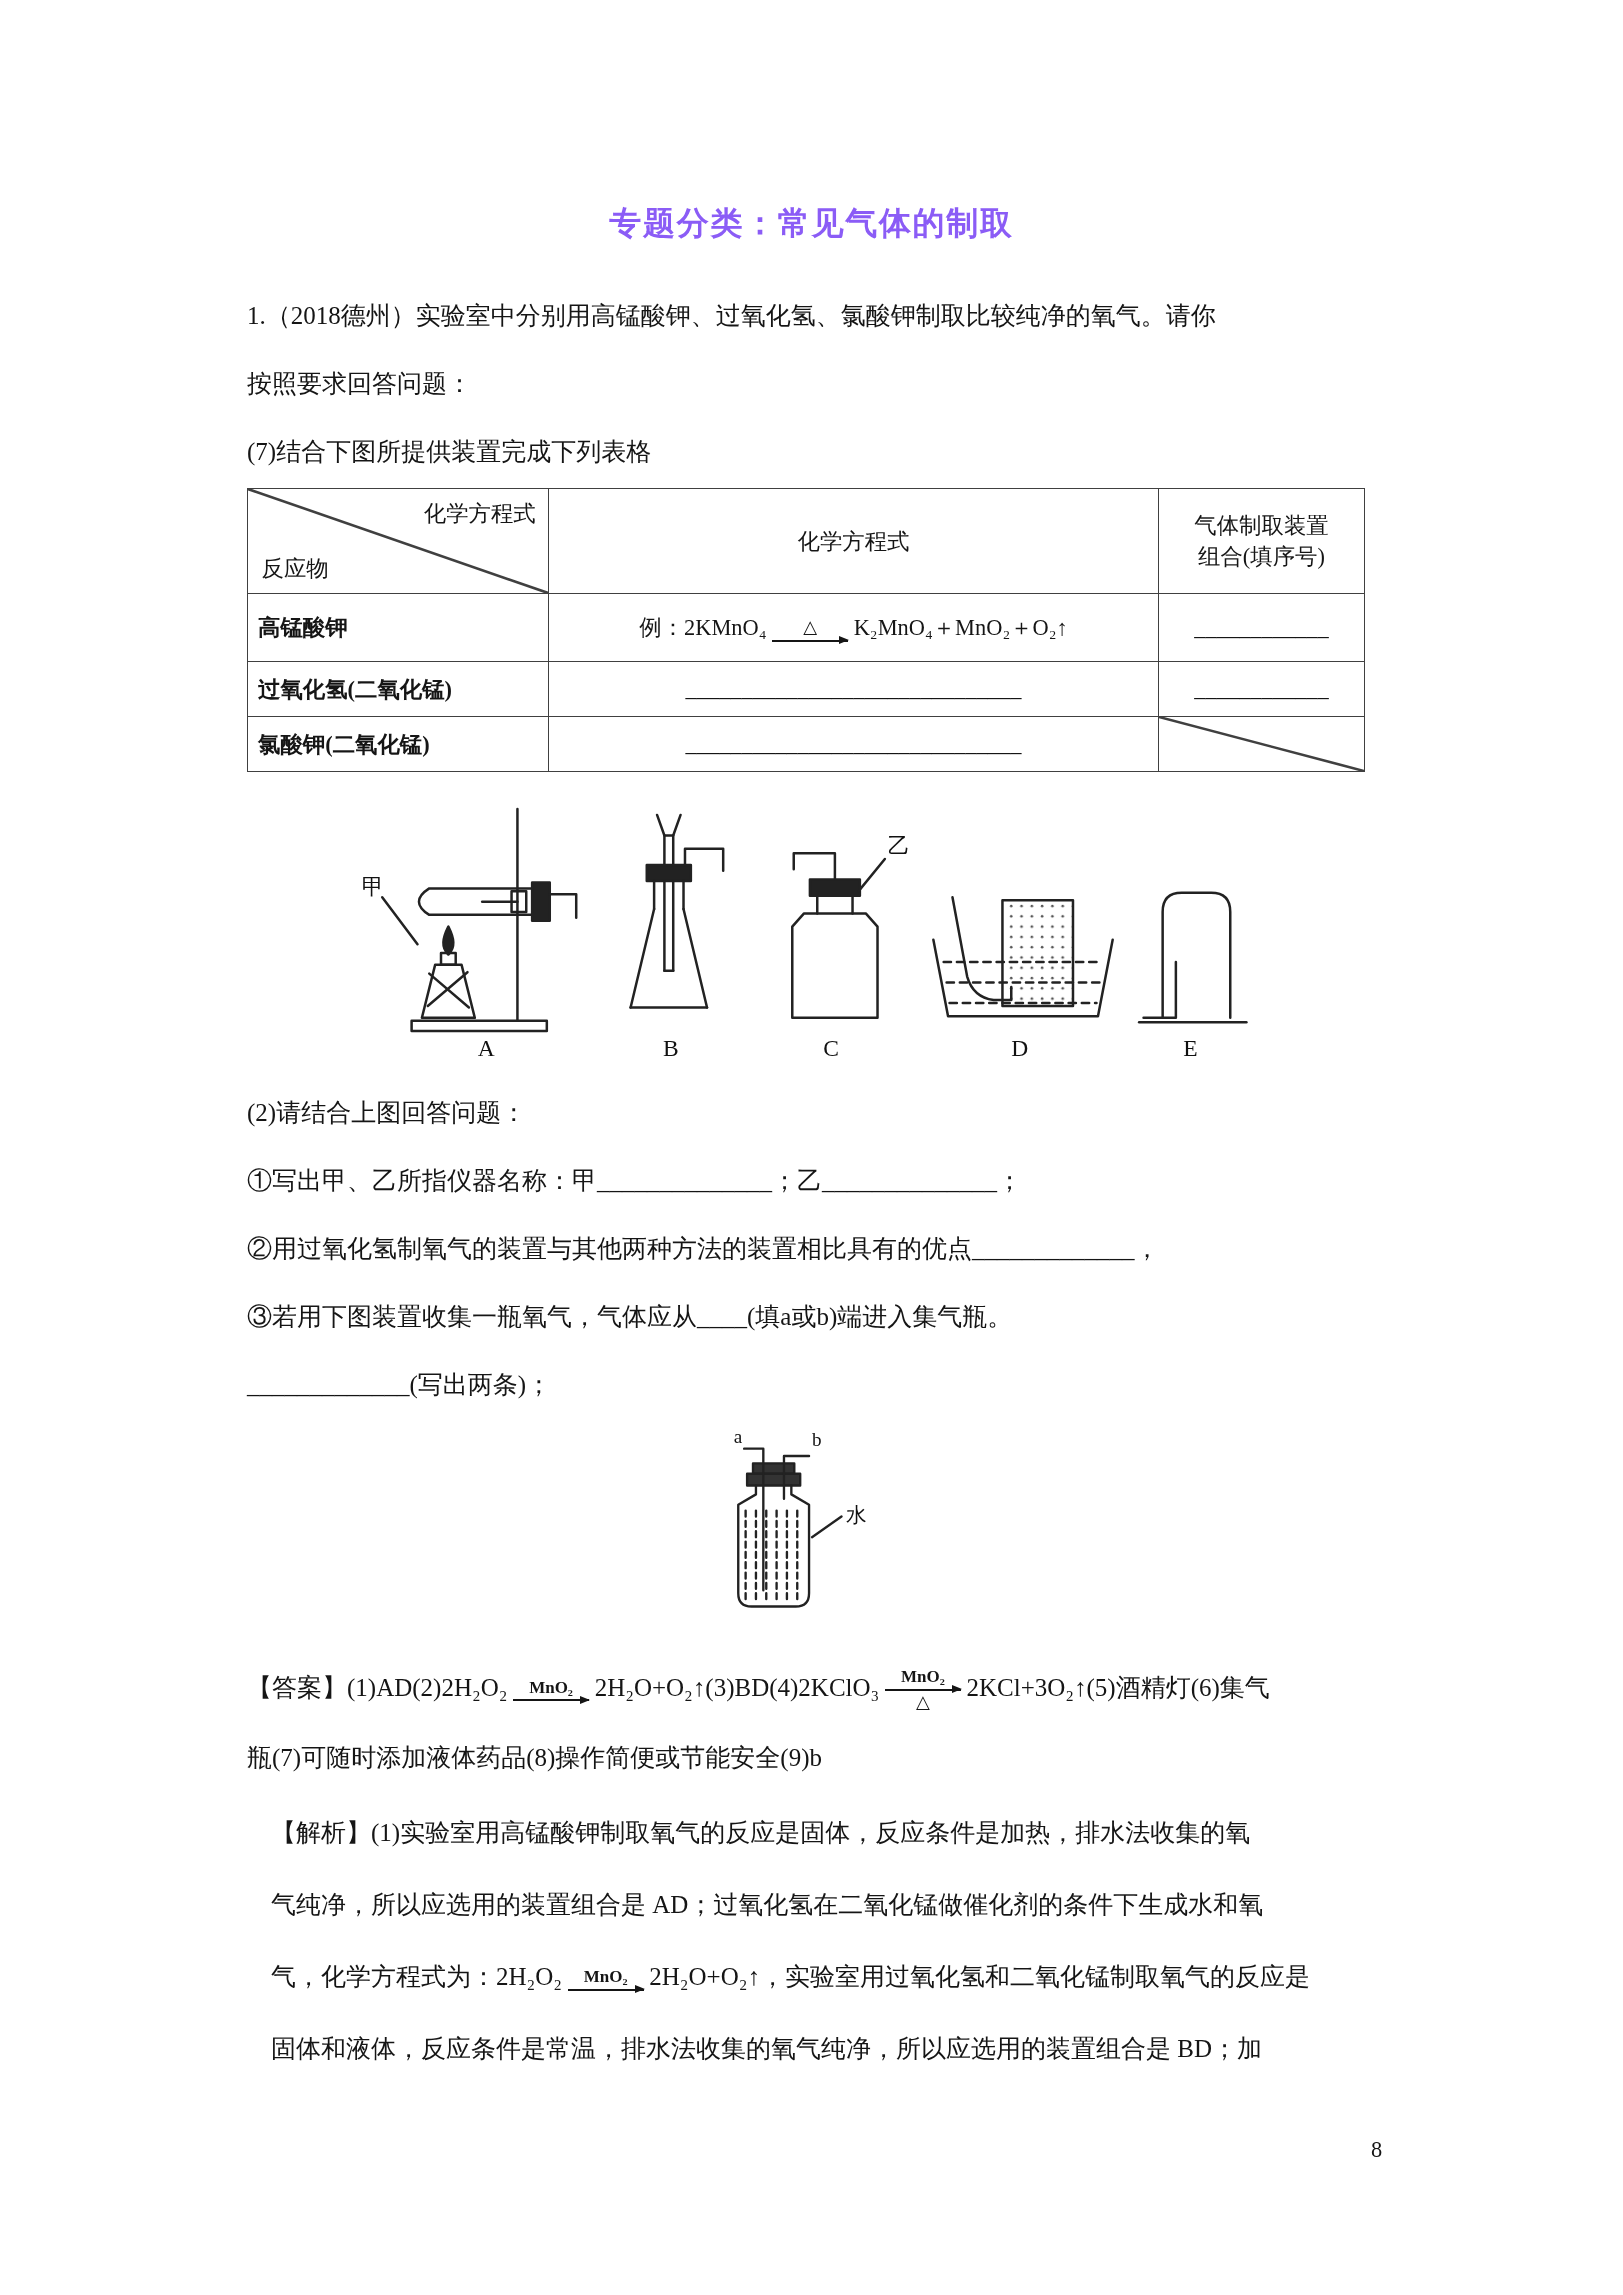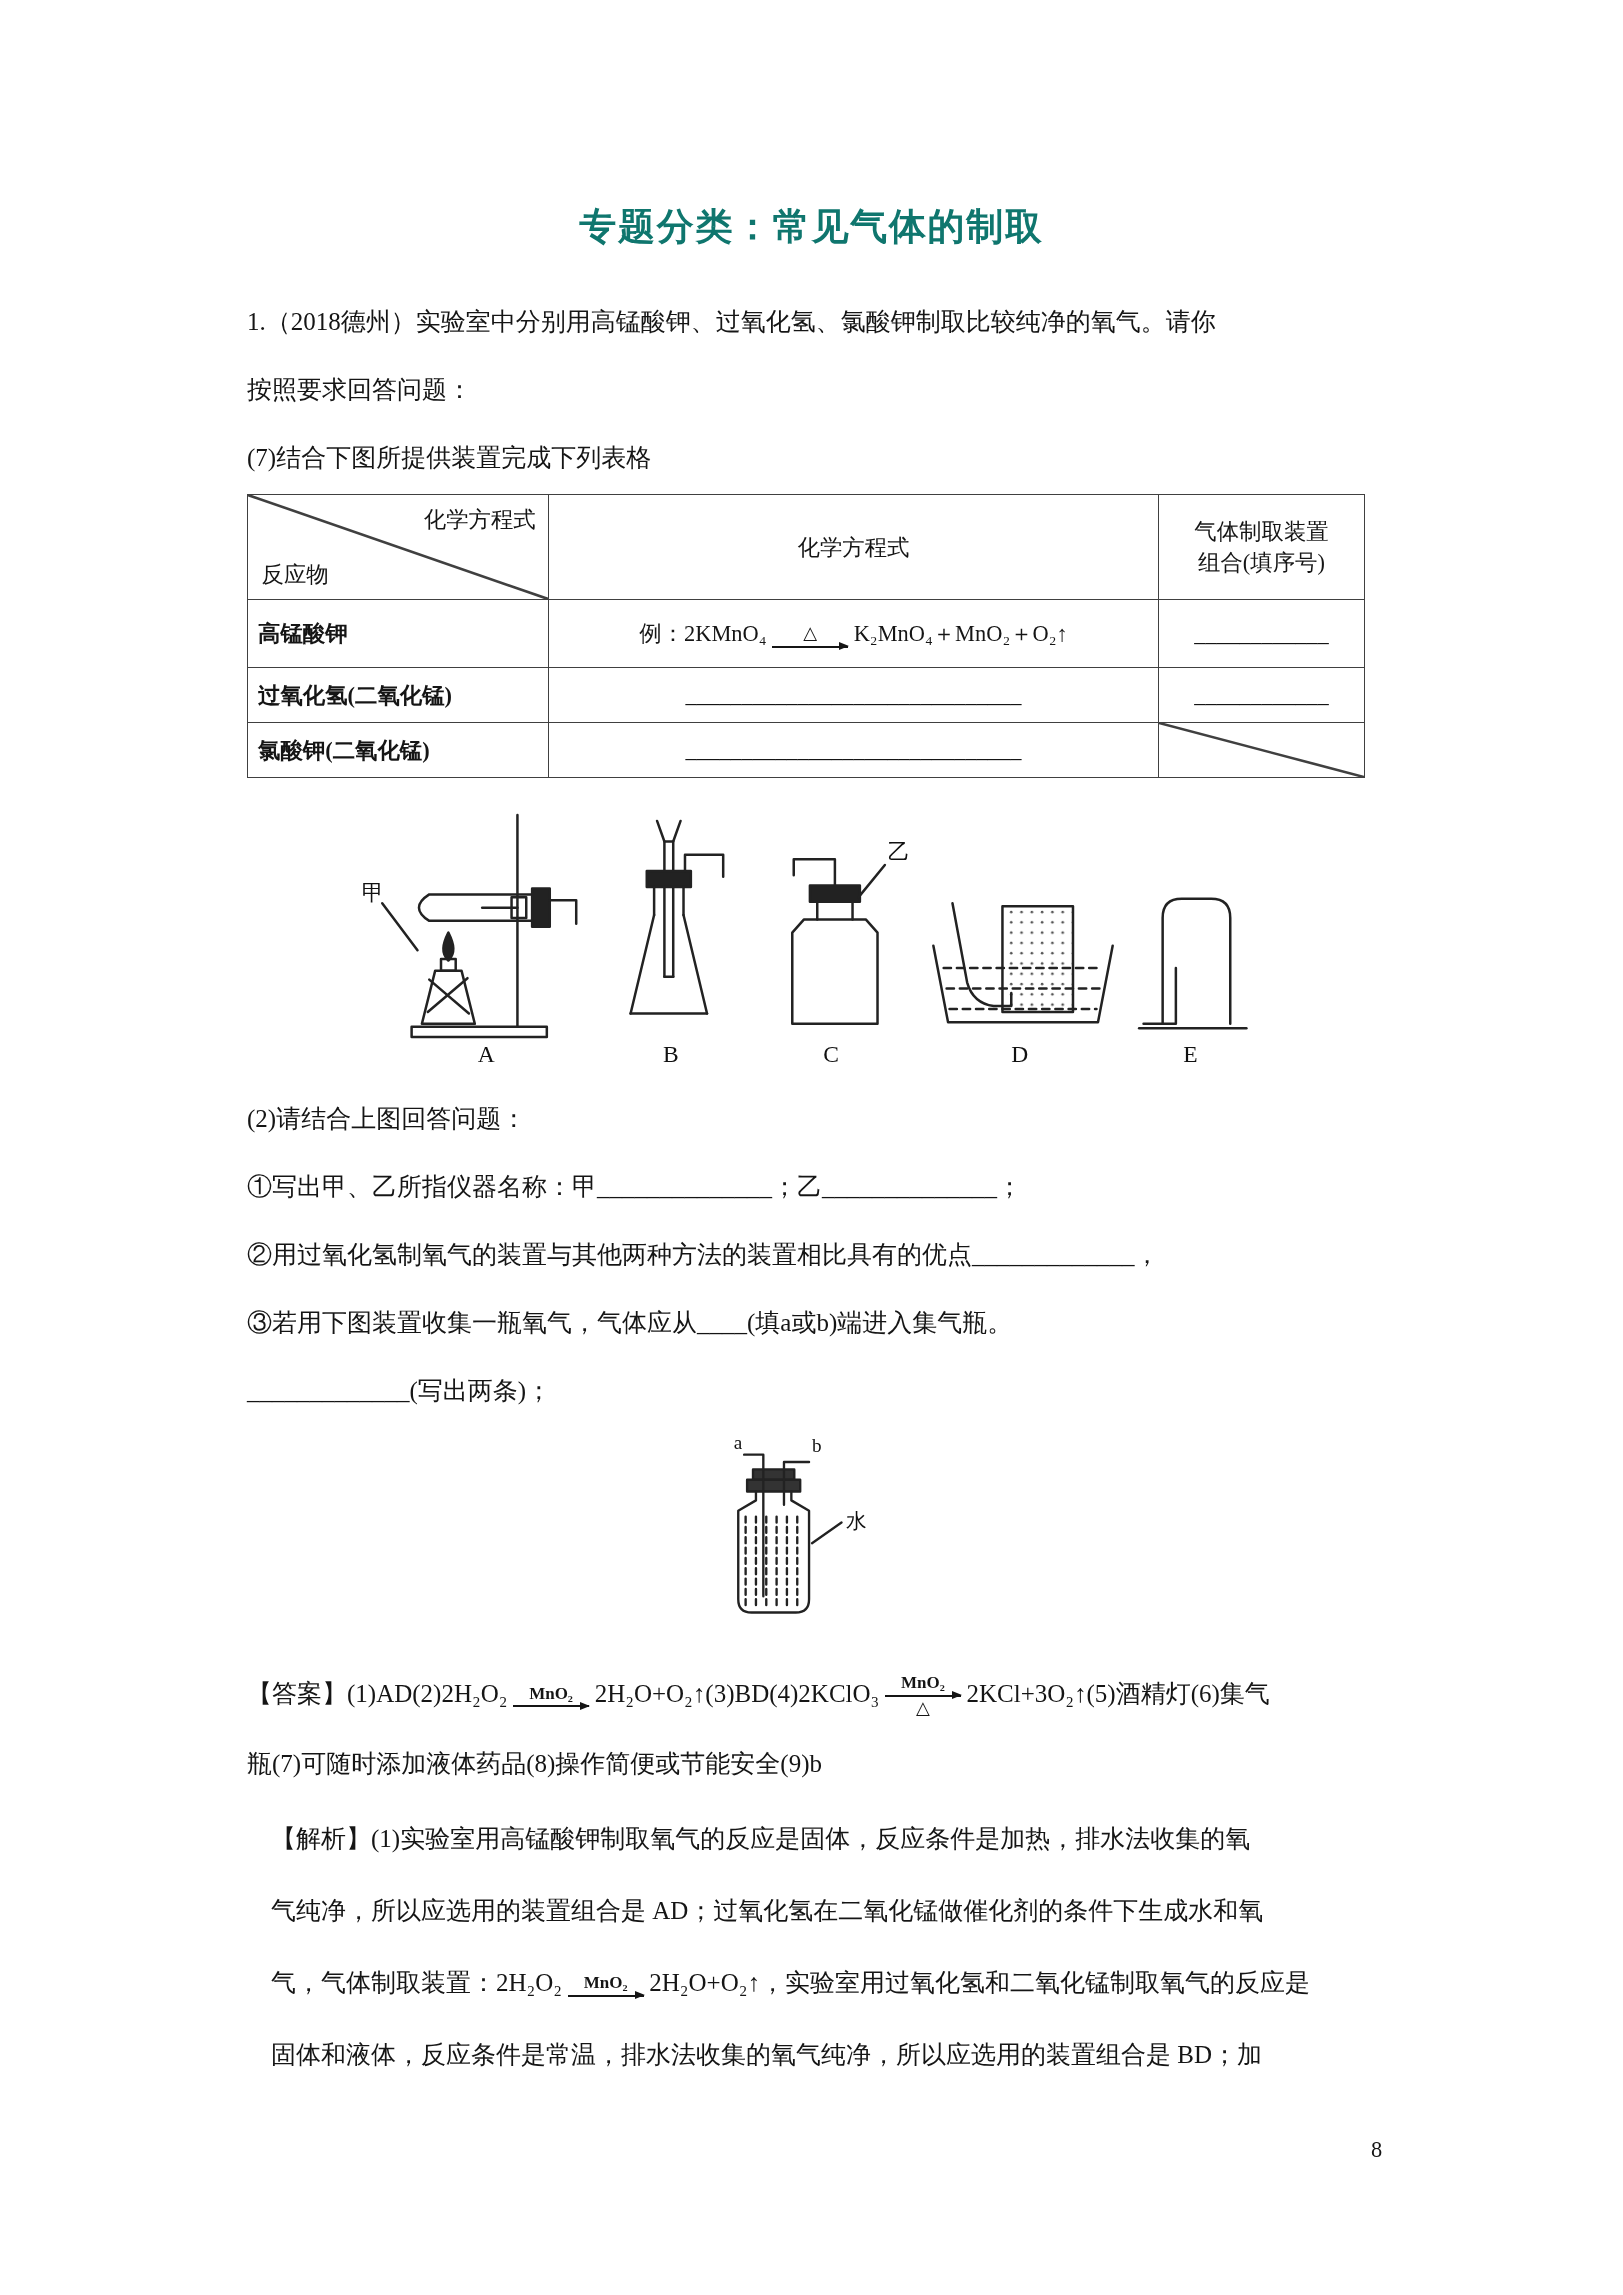--- a/index.html
+++ b/index.html
@@ -1,19 +1,19 @@
 <!DOCTYPE html>
 <html style="font-size:9px"><head>
 <meta charset="utf-8">
 <style>
   html,body{margin:0;padding:0;background:#ffffff;}
   .page{position:relative;width:1623px;height:2295px;background:#fff;overflow:hidden;
         font-family:"Liberation Serif","DejaVu Serif",serif;color:#151515;}
   .content{padding:185px 247px 0 247px;font-size:25px;}
-  .title{margin:17px 0 0 0;text-align:center;font-size:37px;font-weight:700;color:#0f766e;letter-spacing:1.7px;}
+  .title{margin:17px 0 0 0;text-align:center;font-size:32px;font-weight:700;color:#8b5cf6;letter-spacing:1.7px;}
   .intro{margin-top:36px;}
   .line{line-height:68px;white-space:nowrap;}
   
   .qtable{border-collapse:collapse;table-layout:fixed;width:1117px;font-size:22.4px;margin-top:2.2px;}
   .qtable td{border:1.7px solid #404040;padding:0 10px;vertical-align:middle;}
   tr.thead td{height:104px;}
   tr.r1 td{height:67px;}
   tr.r2 td,tr.r3 td{height:54px;}
   .c{text-align:center;}
   .rlabel{text-align:left;padding-left:14.6px;font-weight:bold;}
@@ -217,21 +217,21 @@
             <span class="cond-bottom">△</span>
           </span><span>2KCl+3O₂↑(5)酒精灯(6)集气</span>
     </div>
     <div class="line">瓶(7)可随时添加液体药品(8)操作简便或节能安全(9)b</div>
   </div>
 
   <div class="analysis">
     <div class="line">【解析】(1)实验室用高锰酸钾制取氧气的反应是固体，反应条件是加热，排水法收集的氧</div>
     <div class="line">气纯净，所以应选用的装置组合是 AD；过氧化氢在二氧化锰做催化剂的条件下生成水和氧</div>
     <div class="line">
-      <span>气，气体制取装置：2H₂O₂</span><span class="rxn">
+      <span>气，化学方程式为：2H₂O₂</span><span class="rxn">
             <span class="cond-top">MnO₂</span>
             <span class="bar"></span>
           </span><span>2H₂O+O₂↑，实验室用过氧化氢和二氧化锰制取氧气的反应是</span>
     </div>
     <div class="line">固体和液体，反应条件是常温，排水法收集的氧气纯净，所以应选用的装置组合是 BD；加</div>
   </div>
 
  </div>
 
  <div class="pagenum">8</div>

